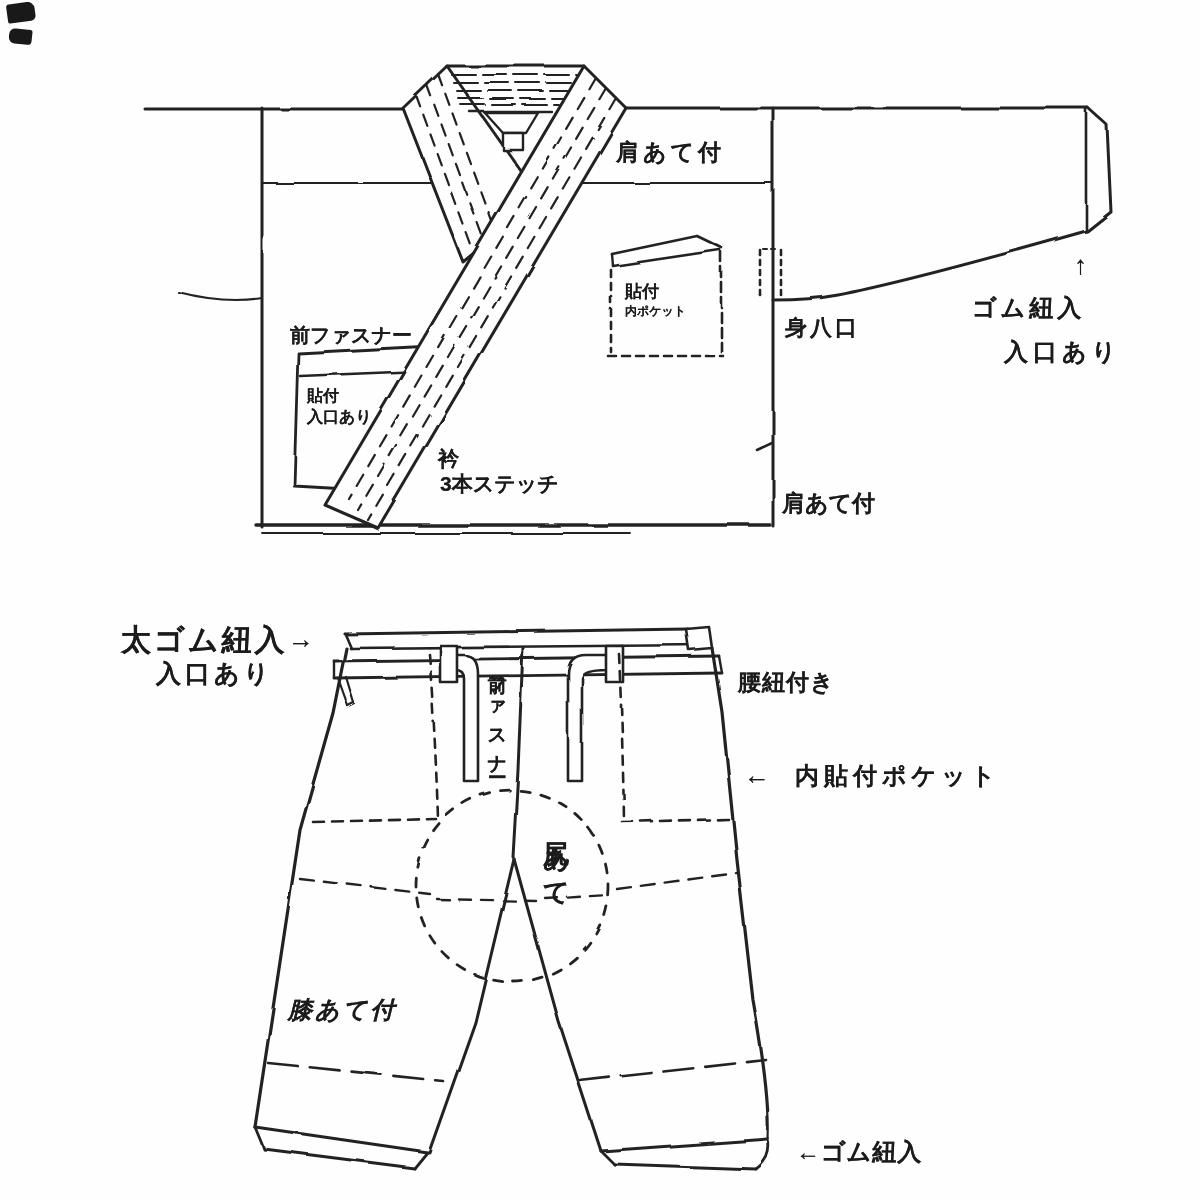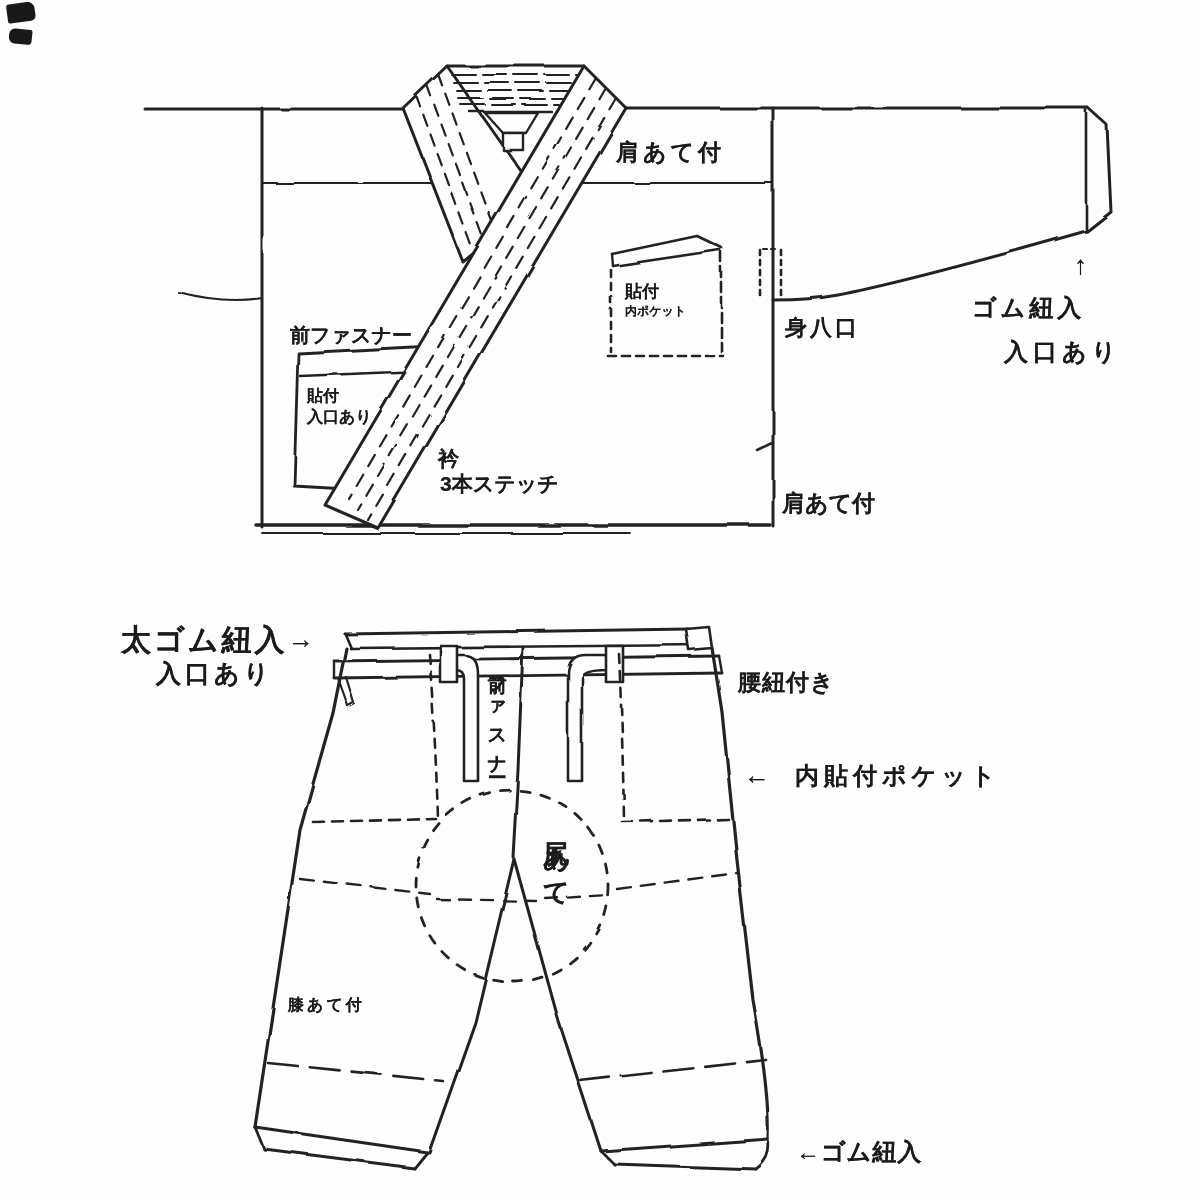--- a/index.html
+++ b/index.html
@@ -191,17 +191,17 @@
 
   <div class="lbl" style="left:738px;top:668px;font-size:23px;letter-spacing:1px;text-align:center;">腰紐付き</div>
 
   <div class="lbl arrow" style="left:744px;top:760px;font-size:26px;">←</div>
   <div class="lbl" style="left:795px;top:761px;font-size:24px;letter-spacing:5px;">内貼付ポケット</div>
 
   <div class="lbl v" style="left:486px;top:660px;font-size:19px;letter-spacing:4px;">前ファスナー</div>
 
   <div class="lbl v" style="left:540px;top:822px;font-size:26px;letter-spacing:6px;">尻あて</div>
 
-  <div class="lbl" style="left:288px;top:995px;font-size:16px;letter-spacing:3px;">膝あて付</div>
+  <div class="lbl" style="left:288px;top:995px;font-size:24px;letter-spacing:3px;font-style:italic;">膝あて付</div>
 
   <div class="lbl" style="left:796px;top:1137px;font-size:24px;letter-spacing:1px;">←ゴム紐入</div>
 
 </div>
 
 </body></html>

